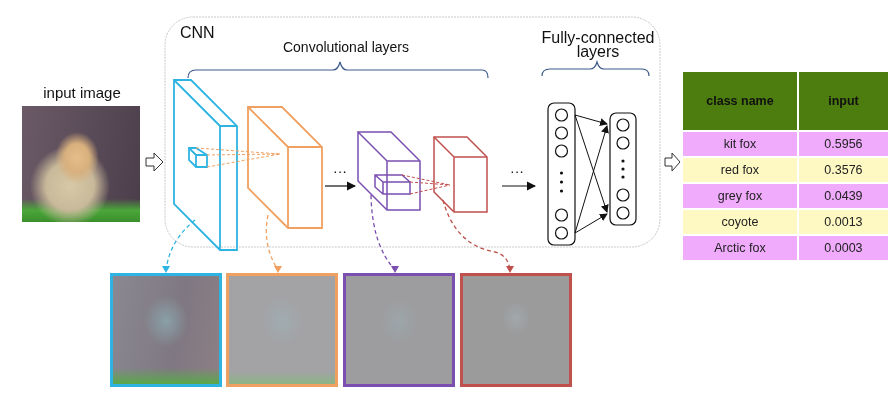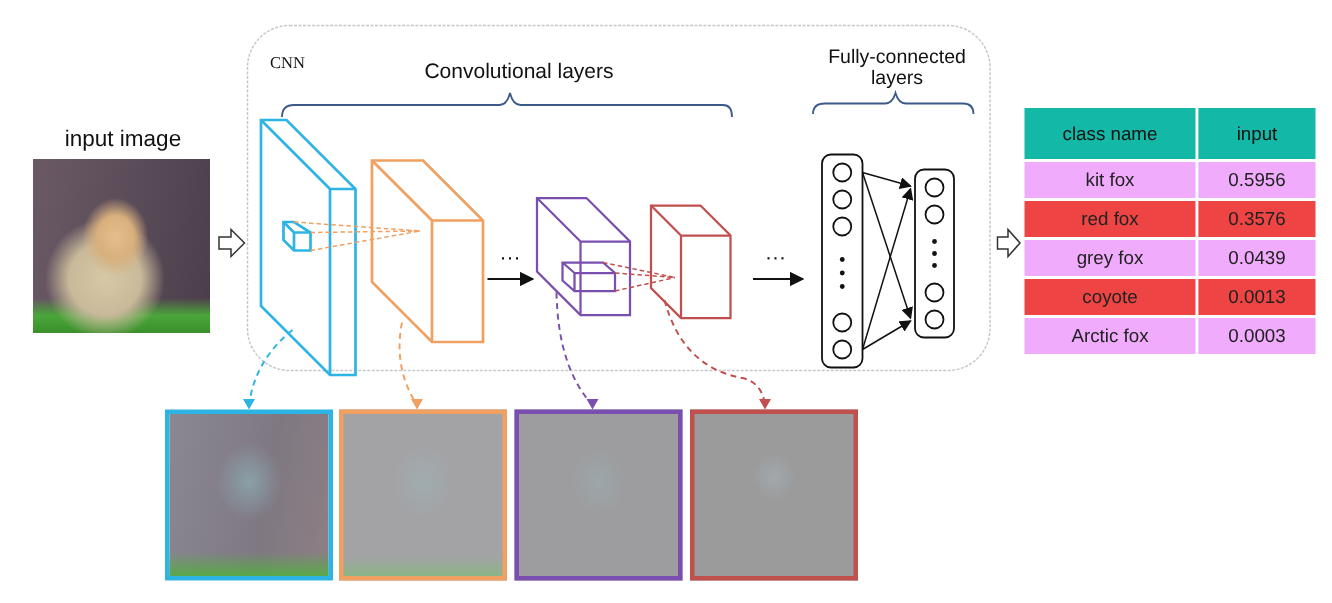--- a/index.html
+++ b/index.html
@@ -1,34 +1,34 @@
 <!DOCTYPE html>
 <html><head>
 <meta charset="utf-8">
 <style>
   html, body { margin:0; padding:0; background:#ffffff; }
   body { width:888px; height:402px; position:relative; overflow:hidden; font-family:"Liberation Sans", sans-serif; }
   .abs { position:absolute; }
   #diagram { position:absolute; left:0; top:0; }
   .lbl { position:absolute; color:#111; font-family:"Liberation Sans", sans-serif; text-align:center; }
   #input-label { left:22px; top:84px; width:120px; font-size:15px; }
-  #cnn-label { left:180px; top:36px; font-size:11px; text-align:left;font-family:Liberation Serif, serif; }
+  #cnn-label { left:180px; top:24px; font-size:16px; text-align:left; }
   #conv-label { left:271px; top:39px; width:150px; font-size:14px; }
-  #fc-label { left:528px; top:31px; width:140px; font-size:13px; line-height:14px; }
+  #fc-label { left:528px; top:31px; width:140px; font-size:16px; line-height:14px; }
   #input-image { left:22px; top:106px; width:118px; height:116px; overflow:hidden;
      background:
        radial-gradient(ellipse 22px 26px at 55px 52px, #e3bd8a 0%, #d8b07d 55%, rgba(0,0,0,0) 100%),
        radial-gradient(ellipse 40px 40px at 48px 80px, #d7c9a6 0%, #c8b99a 60%, rgba(0,0,0,0) 100%),
        linear-gradient(to bottom, rgba(0,0,0,0) 80%, #4aa63a 90%, #3b8f2c 100%),
        linear-gradient(100deg, #6b5a66 0%, #5b4c59 50%, #4b3e4a 100%); }
   table#class-table { position:absolute; left:683px; top:70px; border-collapse:separate; border-spacing:0 2px; font-size:12.5px; }
-  #class-table th { background:#14b8a6; color:#111; font-weight:normal; height:26px; padding:4px; }
+  #class-table th { background:#4d7c0f; color:#111; font-weight:bold; height:26px; padding:16px; }
   #class-table td { height:24px; padding:0; text-align:center; color:#222; }
   #class-table tr.odd td { background:#f0abfc; }
-  #class-table tr.even td { background:#ef4444;margin-left:23px; }
+  #class-table tr.even td { background:#fef9c3;margin-left:23px; }
   #class-table .c1 { width:106px; border-right:2px solid #fff; }
   #class-table .c2 { width:70px; }
   .fmap { position:absolute; top:273px; width:106px; height:108px; border:3px solid; }
 </style>
 </head>
 <body>
 
 <svg id="diagram" width="888" height="402" viewBox="0 0 888 402">
   <defs>
     <marker id="ah-black" markerWidth="8" markerHeight="8" refX="7" refY="4" orient="auto">

